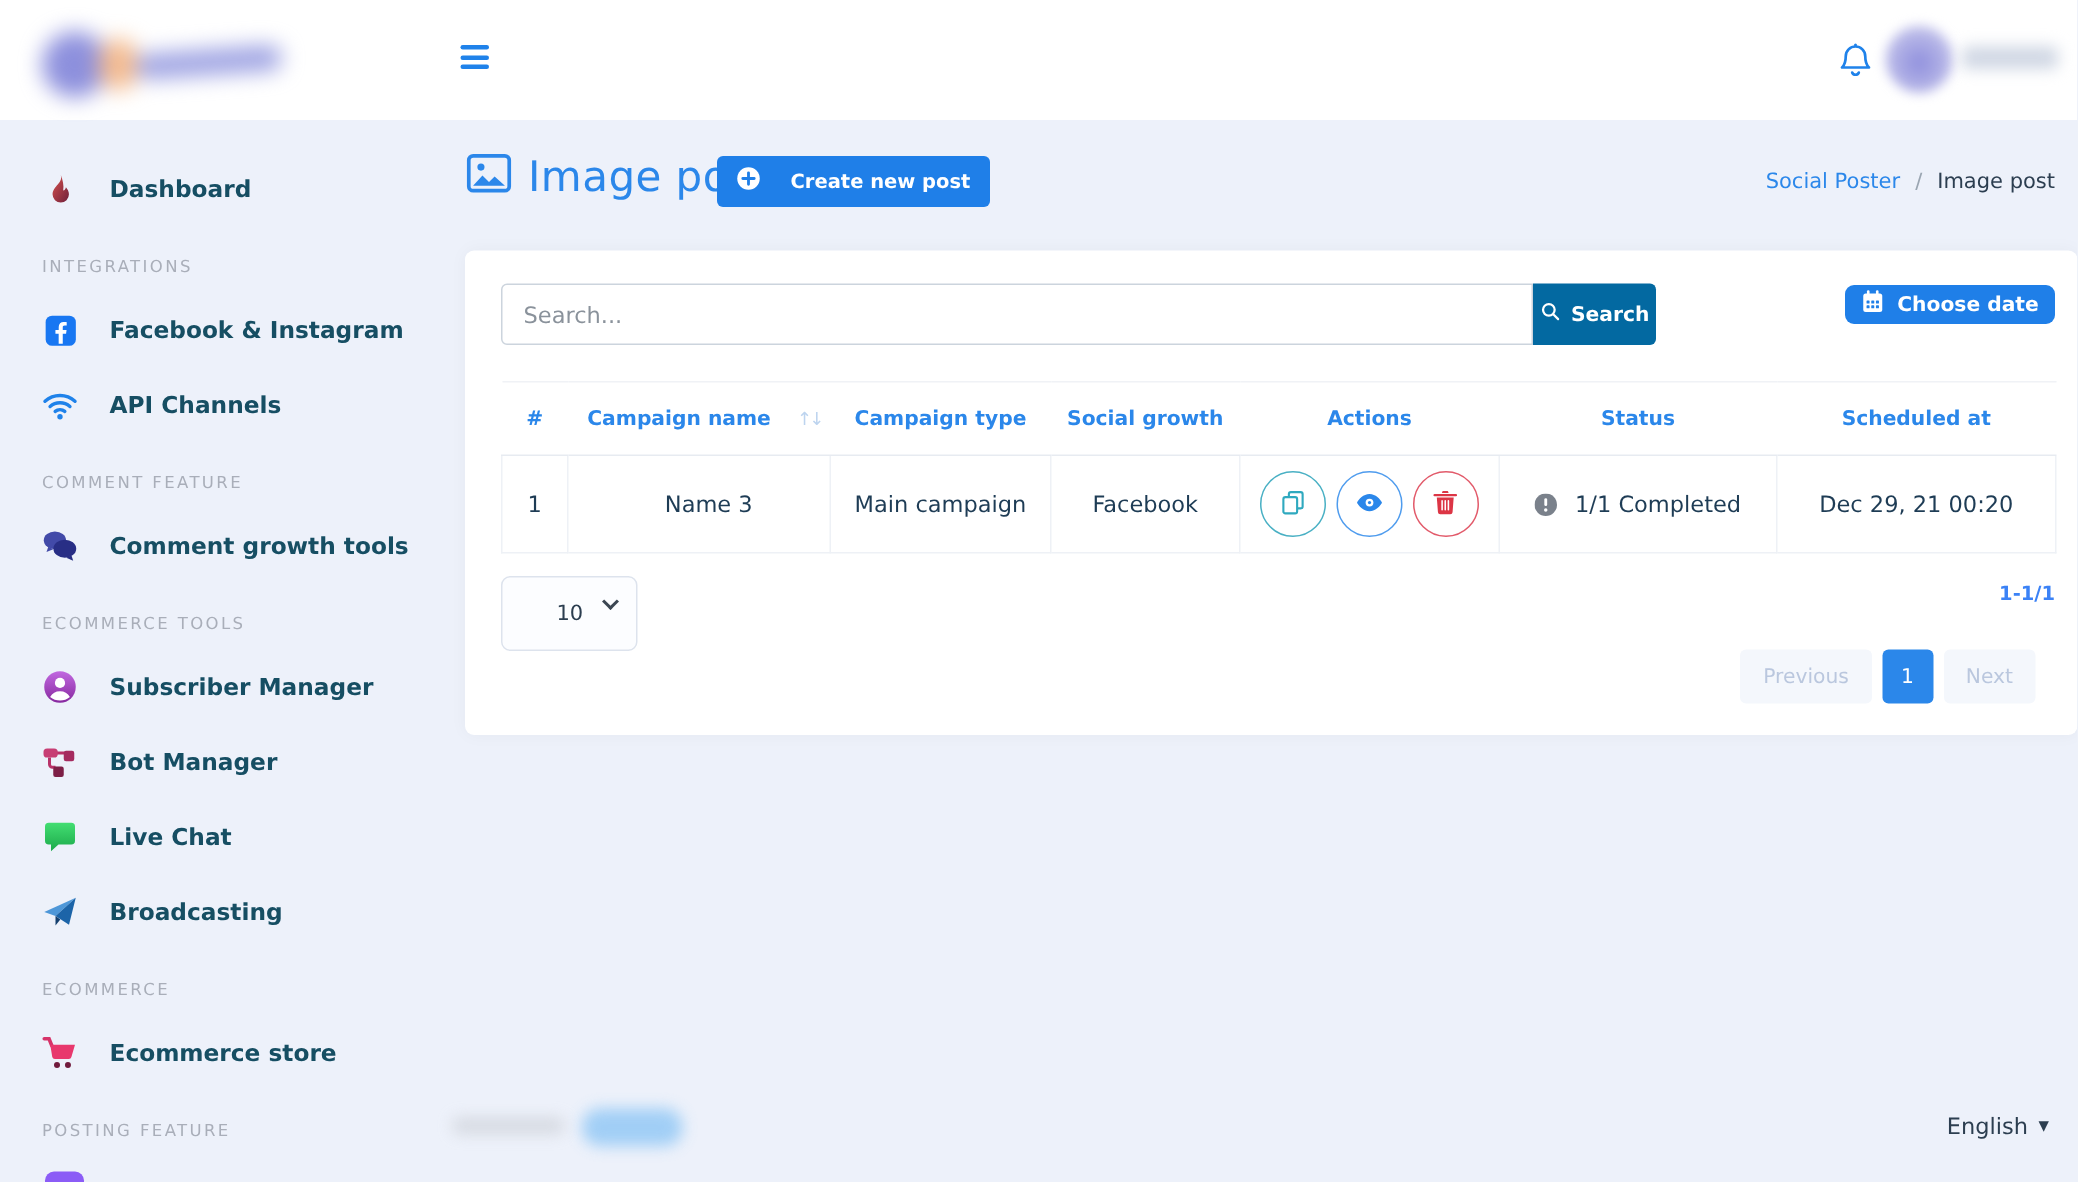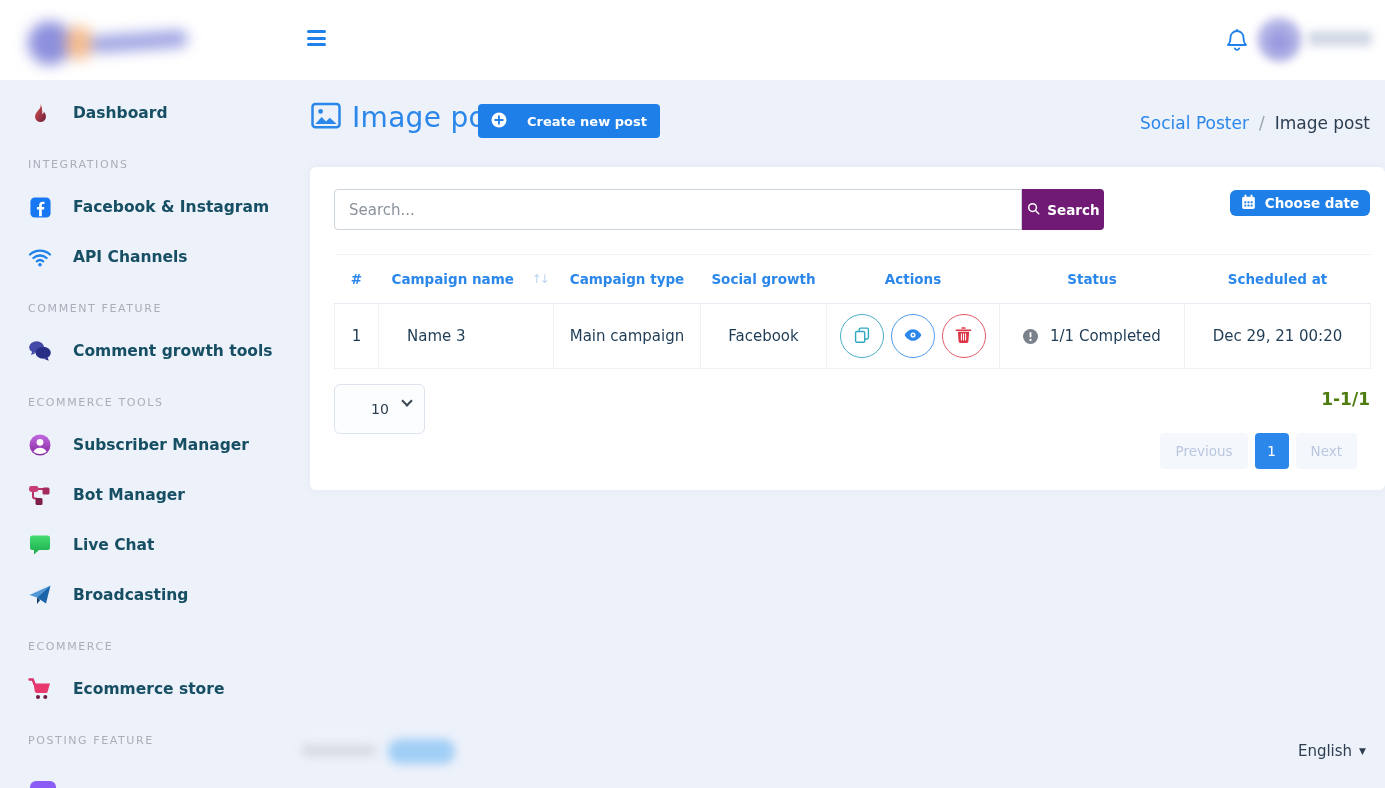--- a/index.html
+++ b/index.html
@@ -14,74 +14,74 @@
   .logo .b2{position:absolute;left:40px;top:13px;width:26px;height:34px;border-radius:45%;background:#f6bd90}
   .logo .b3{position:absolute;left:64px;top:20px;width:98px;height:17px;border-radius:10px;background:#9da2e2;transform:rotate(-4deg)}
   .hamburger{position:absolute;left:307px;top:30px;width:22px;height:20px;cursor:pointer;background:none;border:none}
   .hamburger span{display:block;width:19px;height:3px;background:#1f82ea;border-radius:2px;margin-bottom:3.6px}
   .bell{position:absolute;left:1224px;top:27px;width:26px;height:27px;background:none;border:none;cursor:pointer}
   .avatar{position:absolute;left:1257px;top:17px;width:45px;height:45px;border-radius:50%;
           background:radial-gradient(circle at 50% 55%,#8f8fdd 0%,#b9b9e8 60%,#e8e9f5 100%);filter:blur(4px);cursor:pointer}
   .user-name-blur{position:absolute;left:1308px;top:31px;width:64px;height:15px;border-radius:4px;background:#d0d7e4;filter:blur(5px)}
 
   
-  .sidebar{position:absolute;left:0;top:80px;width:300px;height:708px;padding-top:8px;overflow:hidden}
+  .sidebar{position:absolute;left:0;top:80px;width:300px;height:708px;padding-top:21px;overflow:hidden}
   .nav-item{height:50px;display:flex;align-items:center;padding-left:28px;gap:21px;cursor:pointer}
   .nav-icon{width:24px;height:24px;display:flex;align-items:center;justify-content:center;flex:0 0 24px}
   .nav-label{font-size:15.5px;font-weight:600;color:#164e63}
   .nav-section{height:36px;margin-top:8px;display:flex;align-items:center;padding-left:28px;
                font-size:11px;font-weight:400;letter-spacing:1.6px;color:#a9aeb9}
 
   
   .page-title{position:absolute;left:311px;top:101px;display:flex;align-items:center;gap:11px;color:#2b87ea}
   .page-title .txt{font-size:28px;font-weight:400;letter-spacing:.3px}
   .create-btn{position:absolute;left:478px;top:104px;height:34px;padding:0 13px;display:flex;align-items:center;gap:20px;
               background:#1f7fe8;border:none;border-radius:4px;color:#fff;font-size:13px;font-weight:600;cursor:pointer;
               font-family:inherit}
-  .breadcrumb{position:absolute;top:113px;right:15px;display:flex;align-items:center;font-size:17px}
+  .breadcrumb{position:absolute;top:113px;right:15px;display:flex;align-items:center;font-size:14px}
   .breadcrumb .parent{color:#2b87ea;cursor:pointer}
   .breadcrumb .sep{color:#9aa5b1;margin:0 10px}
   .breadcrumb .current{color:#2c3e50}
 
   
   .card{position:absolute;left:310px;top:167px;width:1075px;height:323px;background:#fff;border-radius:6px;
         box-shadow:0 0 12px rgba(25,30,56,.04)}
   .search-input{position:absolute;left:24px;top:22px;width:688px;height:41px;border:1px solid #ccd4dd;
                 border-radius:4px 0 0 4px;padding:0 14px;font-size:15px;color:#2c3e50;font-family:inherit;outline:none}
   .search-input::placeholder{color:#8a929b}
-  .search-btn{position:absolute;left:712px;top:22px;width:82px;height:41px;background:#701a75;border:none;
+  .search-btn{position:absolute;left:712px;top:22px;width:82px;height:41px;background:#0369a1;border:none;
               border-radius:0 4px 4px 0;color:#fff;font-size:13.5px;font-weight:600;cursor:pointer;
               display:flex;align-items:center;justify-content:center;gap:6px;font-family:inherit}
   .choose-date-btn{position:absolute;top:23px;right:15px;width:140px;height:26px;background:#1f7fe8;border:none;
               border-radius:6px;color:#fff;font-size:13.5px;font-weight:600;cursor:pointer;
               display:flex;align-items:center;justify-content:center;gap:9px;font-family:inherit}
 
   
   .tbl{position:absolute;left:24px;top:87px;width:1036px;border-collapse:collapse;table-layout:fixed}
   .tbl th{height:49px;font-size:13.5px;font-weight:700;color:#2b87ea;text-align:center;
           border-top:1px solid #f0f2f6;border-bottom:1px solid #e7ebf1}
   .tbl th.name-col{text-align:left;padding-left:13px;position:relative;cursor:pointer}
   .sort-arrows{position:absolute;right:6px;top:50%;transform:translateY(-50%);color:#bdd4ef;font-size:12px;letter-spacing:-2px;font-weight:400}
   .tbl td{height:65px;font-size:15px;color:#1e3c55;text-align:center;border:1px solid #eef1f6;background:#fff}
-  .tbl td.name-col{text-align:left;padding-left:28px}
+  .tbl td.name-col{text-align:center;padding-left:13px}
   .icon-btn{width:44px;height:44px;border-radius:50%;background:#fff;display:inline-flex;align-items:center;
             justify-content:center;margin:0 1px;vertical-align:middle;cursor:pointer}
   .copy-btn{border:1px solid #49b0c4}
   .eye-btn{border:1px solid #4f9cee}
   .trash-btn{border:1px solid #e25a6a}
   .status-cell{color:#b6bcc4;font-size:14.5px}
   .status-cell svg{vertical-align:-3px;margin-right:7px}
 
   
   .select-wrap{position:absolute;left:24px;top:217px;width:91px;height:38px}
   .page-size{width:91px;height:50px;border:1px solid #dde3ed;border-radius:6px;background:#fcfdff;
              -webkit-appearance:none;appearance:none;padding-left:36px;font-size:14px;color:#2c3e50;font-family:inherit;cursor:pointer}
   .select-caret{position:absolute;right:14px;top:13px;width:8px;height:8px;border-right:2px solid #3b4652;
                 border-bottom:2px solid #3b4652;transform:rotate(45deg);pointer-events:none}
-  .range-label{position:absolute;top:222px;right:15px;font-size:17px;font-weight:700;color:#4d7c0f}
+  .range-label{position:absolute;top:222px;right:15px;font-size:13px;font-weight:700;color:#3b82f6}
   .pager{position:absolute;top:266px;right:28px;display:flex;gap:7px}
   .pg{height:36px;border:none;border-radius:4px;font-size:13.5px;font-family:inherit;cursor:pointer;
       display:flex;align-items:center;justify-content:center}
   .pg.ghost{background:#f4f7fc;color:#bac7de;padding:0 15px}
   .pg.active{background:#2b87ea;color:#fff;width:34px}
 
   
   .footer-blur-text{position:absolute;left:302px;top:745px;width:74px;height:11px;border-radius:3px;
                     background:#c9cdd4;filter:blur(5px);opacity:.65}
   .footer-blur-badge{position:absolute;left:388px;top:739px;width:67px;height:25px;border-radius:12px;

